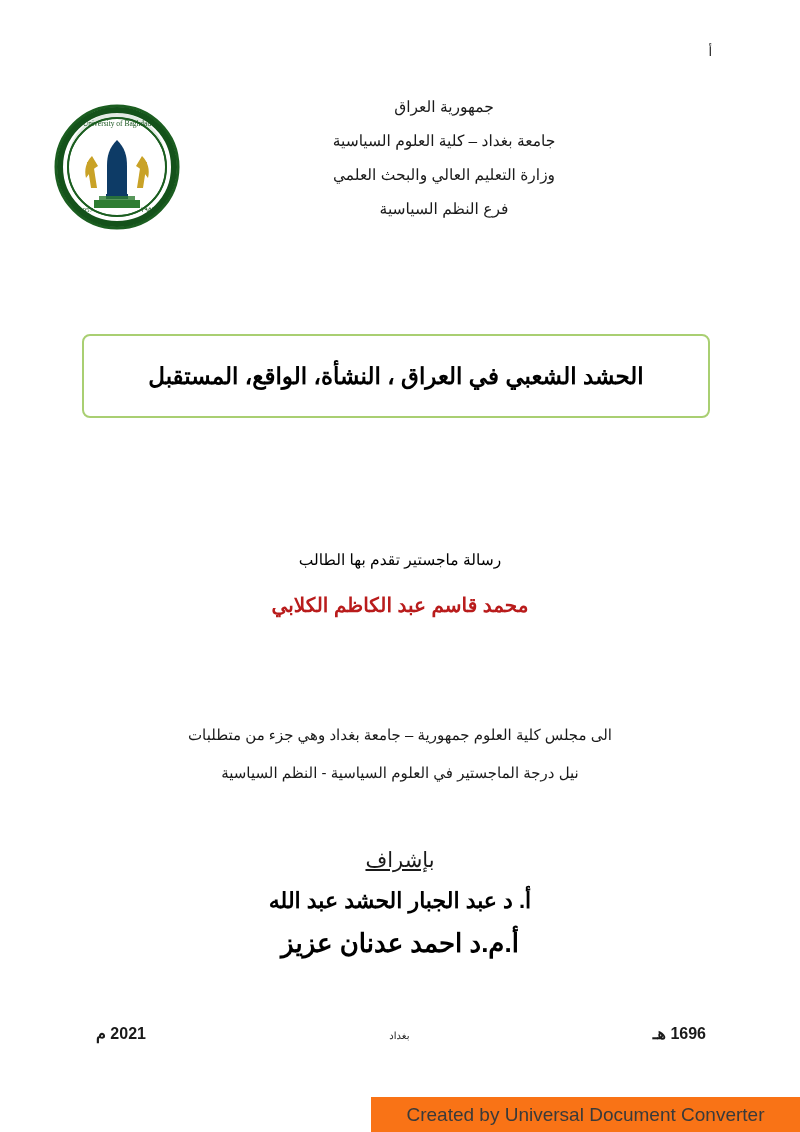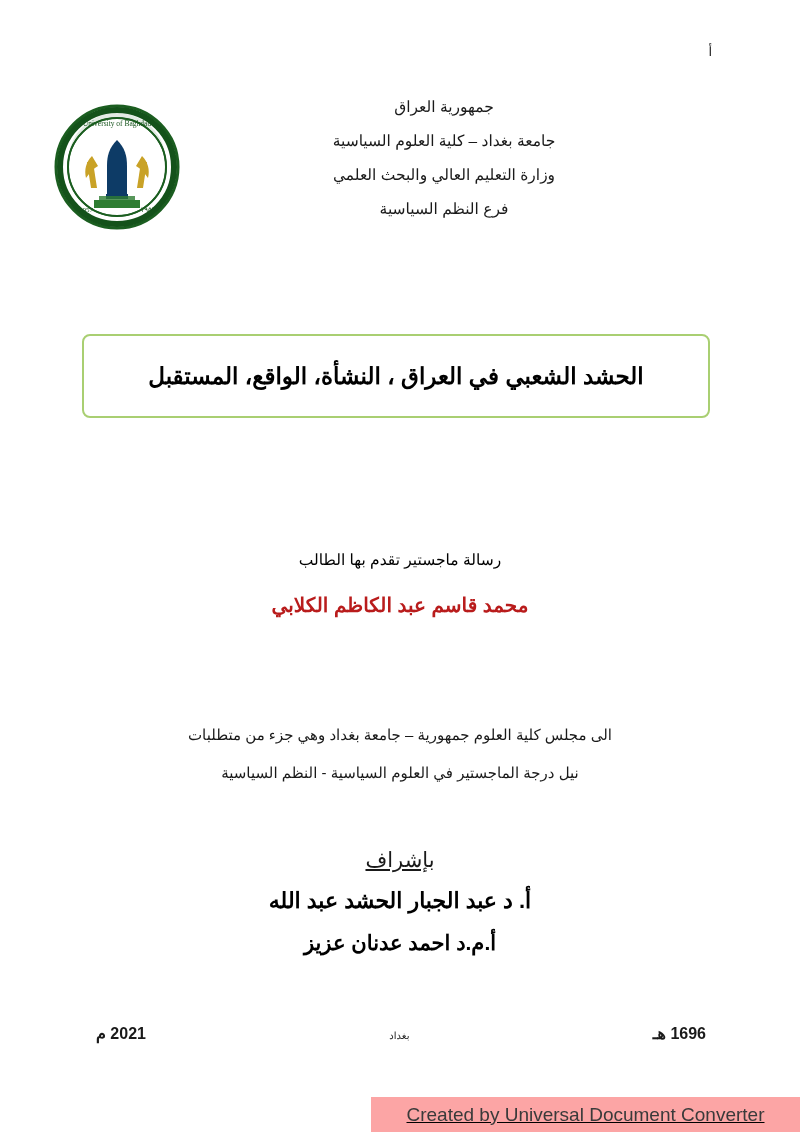--- a/index.html
+++ b/index.html
@@ -131,21 +131,21 @@
     color: #1a1a1a;
   }
   .sup-name {
     font-size: 22px;
     font-weight: bold;
     color: #000000;
     line-height: 42px;
     margin-top: 8px;
   }
   .sup-name.second {
-    font-size: 21px;
+    font-size: 26px;
     margin-top: 0;
   }
 
   
   .footer-row {
     position: absolute;
     top: 1002px;
     left: 96px;
     width: 610px;
     direction: rtl;
@@ -170,26 +170,25 @@
     font-weight: bold;
   }
 
   
   .watermark {
     position: absolute;
     left: 371px;
     top: 1097px;
     width: 429px;
     height: 35px;
-    background: #fca5a5;
+    background: #f97316;
     display: flex;
     align-items: center;
     justify-content: center;
     direction: ltr;
-    text-decoration: underline;
   }
   .watermark span {
     font-size: 19px;
     color: #3a3a3a;
     font-family: "Liberation Sans", sans-serif;
     white-space: nowrap;
   }
 </style>
 </head>
 <body>

